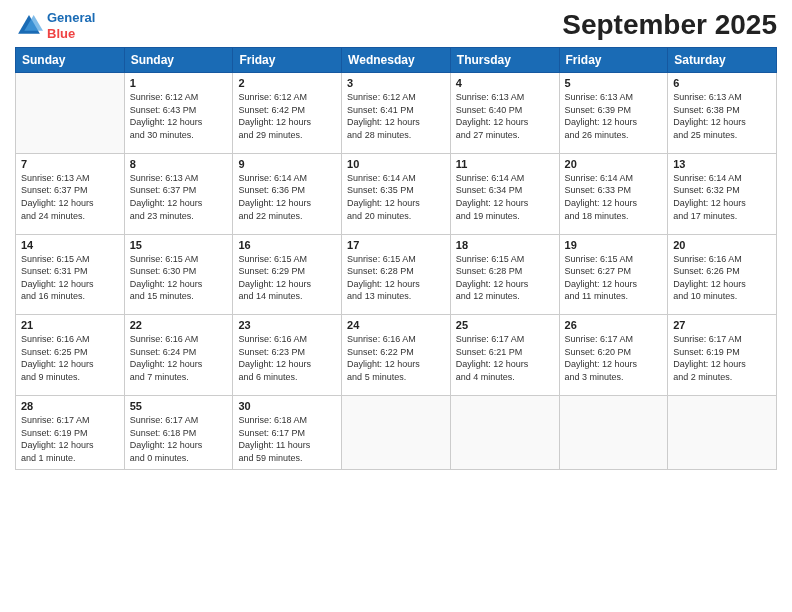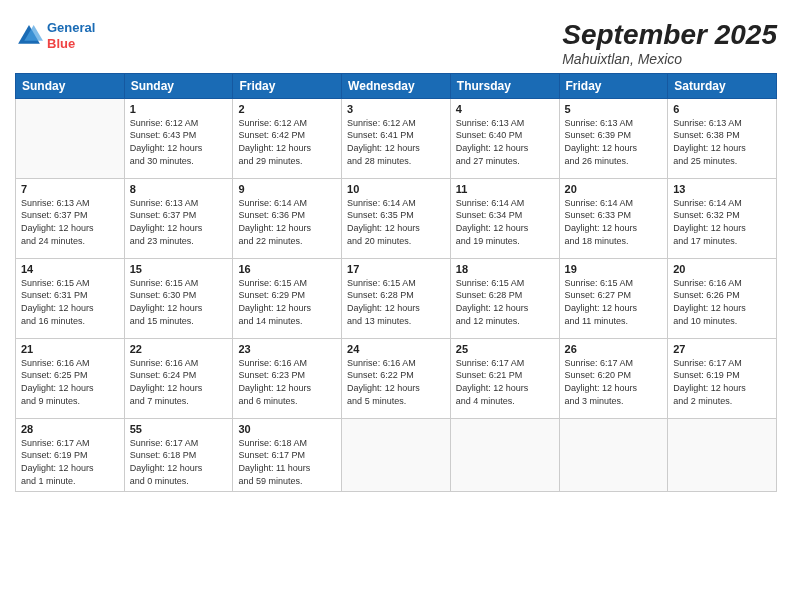--- a/index.html
+++ b/index.html
@@ -9,21 +9,20 @@
       width: 792px;
       height: 612px;
       overflow: hidden;
     }
     .page {
       width: 792px;
       height: 480px;
       padding: 10px 15px;
       display: flex;
       flex-direction: column;
-      margin-top: 10px;
     }
     .header {
       display: flex;
       align-items: flex-start;
       justify-content: space-between;
       margin-bottom: 6px;
     }
     .logo {
       display: flex;
       align-items: center;
@@ -36,21 +35,21 @@
       line-height: 1.2;
     }
     .logo-text span {
       color: #1a6bb5;
     }
     .logo-icon {
       width: 28px;
       height: 28px;
     }
     .title-block {
-      font-style: italic;
+      text-align: right;
     }
     .month-title {
       font-size: 28px;
       font-weight: bold;
       color: #222;
       line-height: 1.1;
     }
     .location {
       font-size: 14px;
       color: #444;
@@ -108,21 +107,20 @@
         <polygon points="18,4 32,28 4,28" fill="#1a6bb5"></polygon>
         <polygon points="24,4 36,24 12,24" fill="#4aa0e0" opacity="0.7"></polygon>
       </svg>
       <div class="logo-text">
         <div><span>General</span></div>
         <div><span style="color:#ef4444">Blue</span></div>
       </div>
     </div>
     <div class="title-block">
       <div class="month-title">September 2025</div>
-      <div class="location">Mahuixtlan, Mexico</div>
     </div>
   </div>
 
   <table class="calendar">
     <thead>
       <tr>
         <th>Sunday</th>
         <th>Sunday</th>
         <th>Friday</th>
         <th>Wednesday</th>

